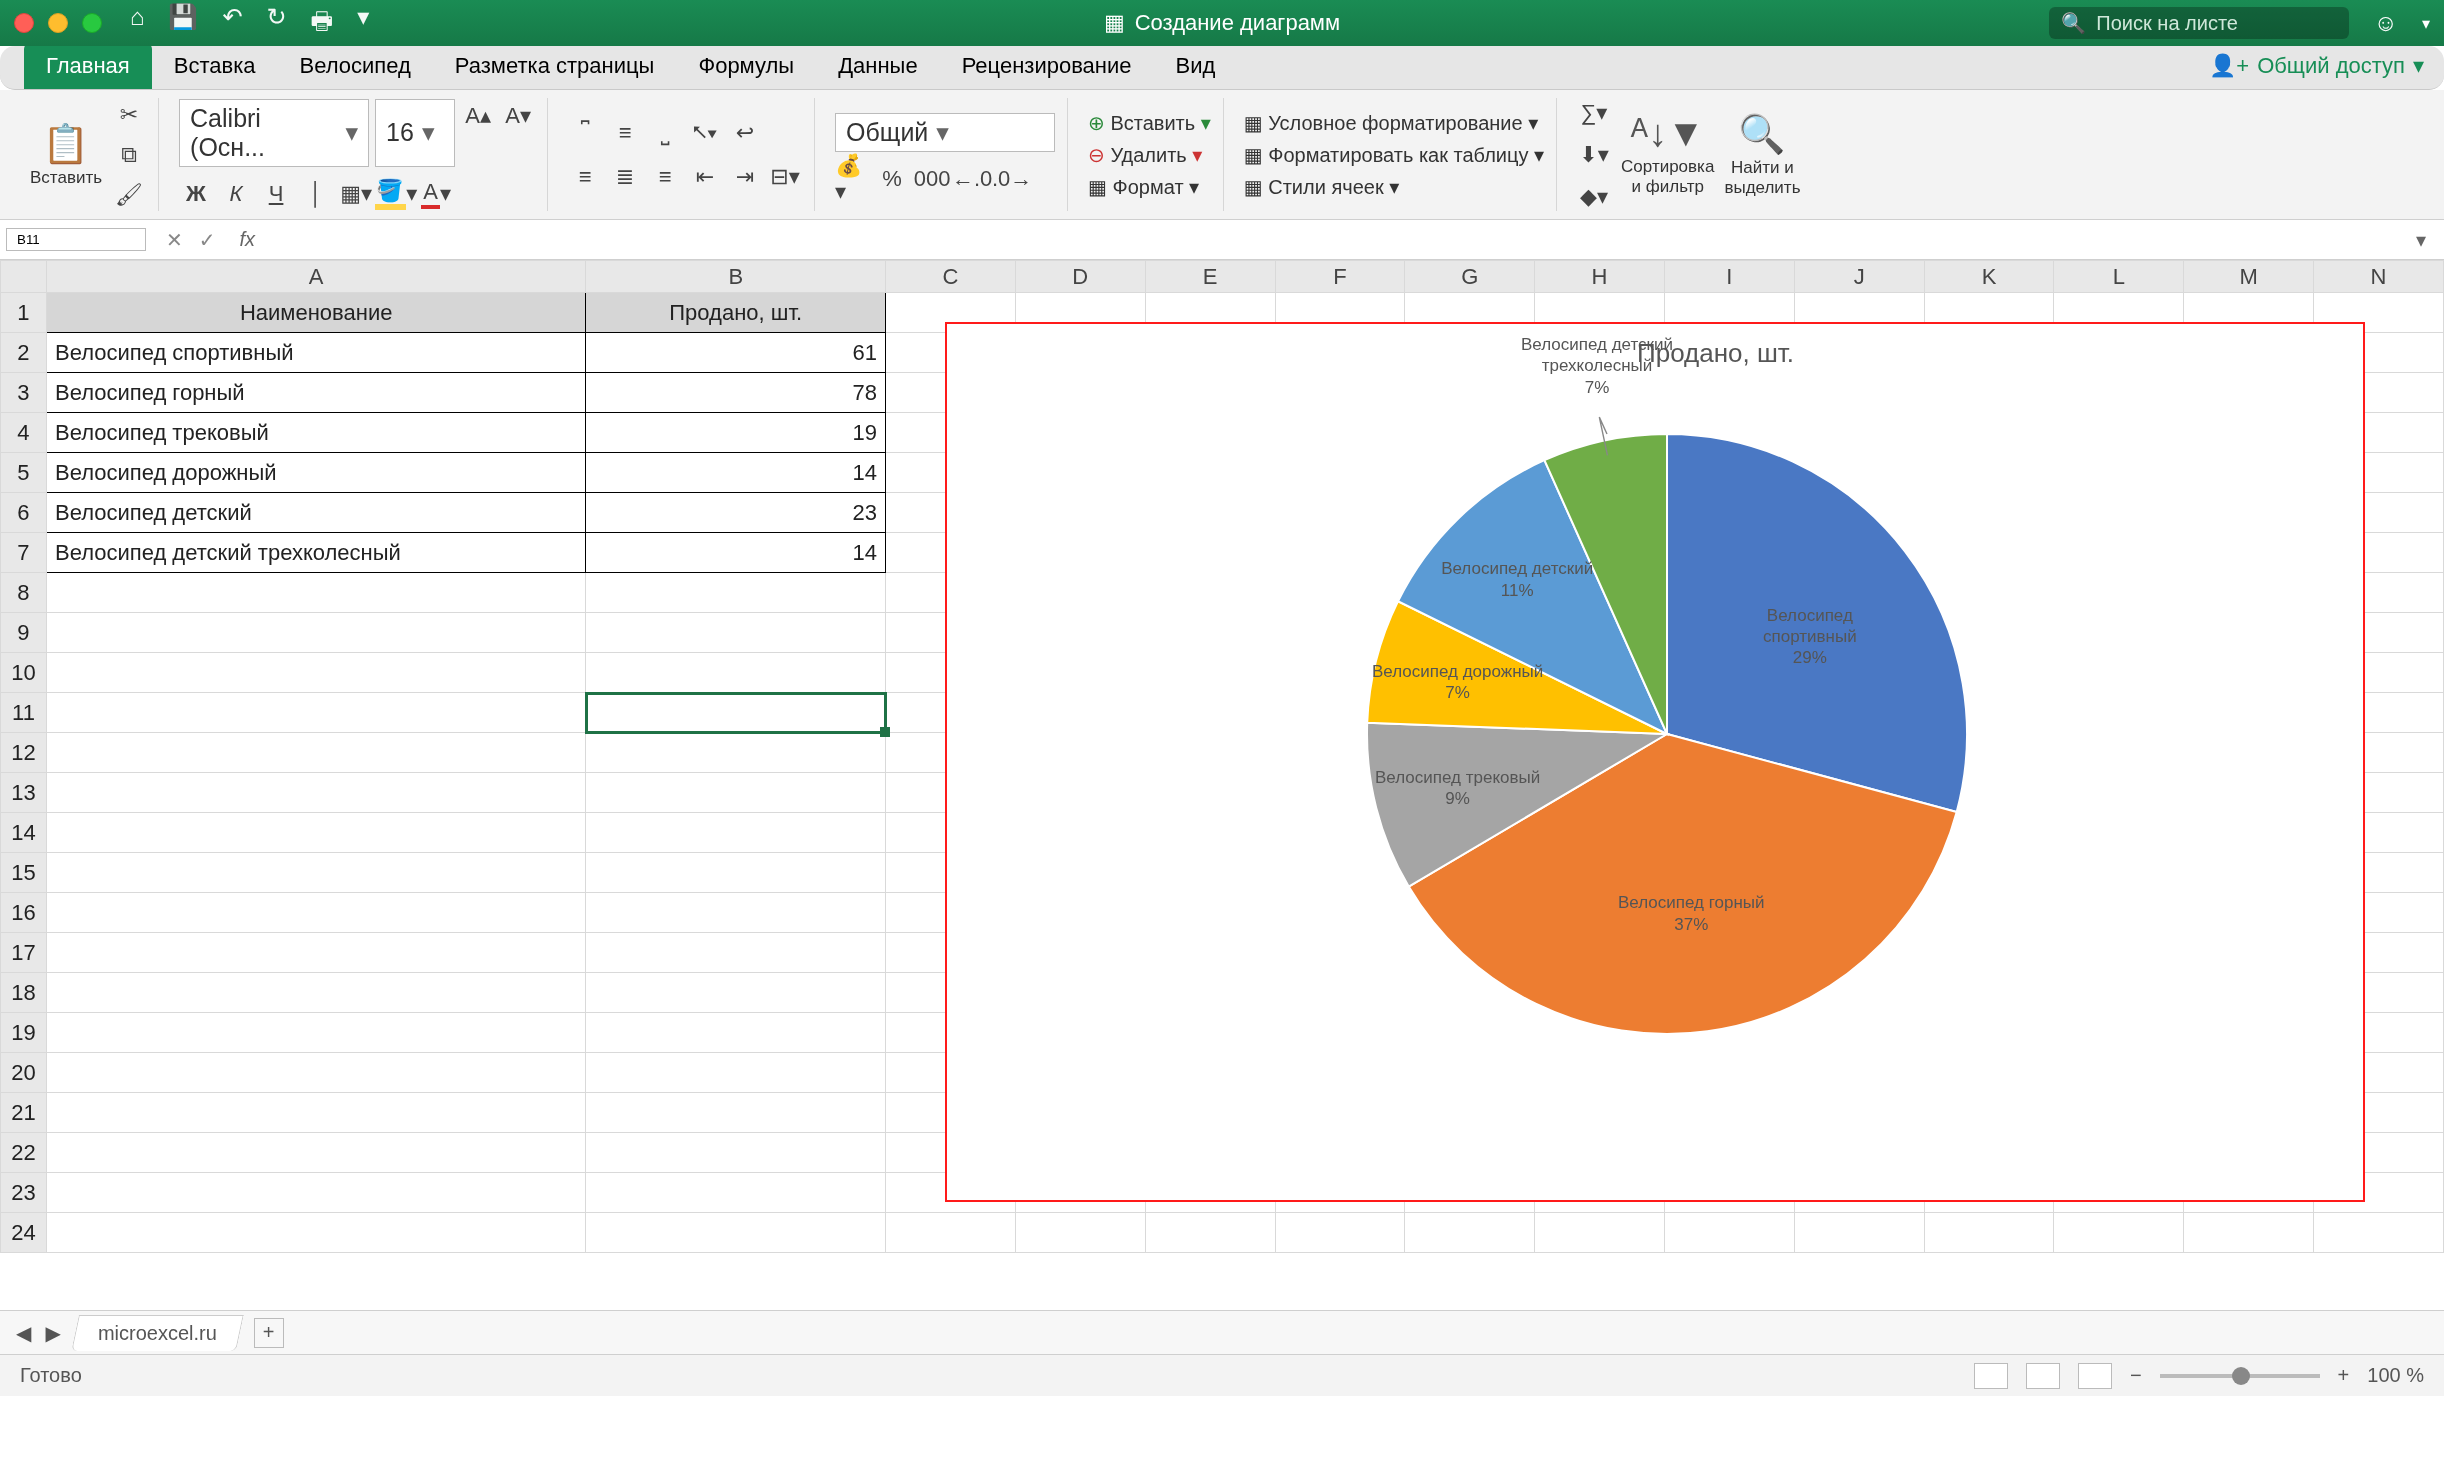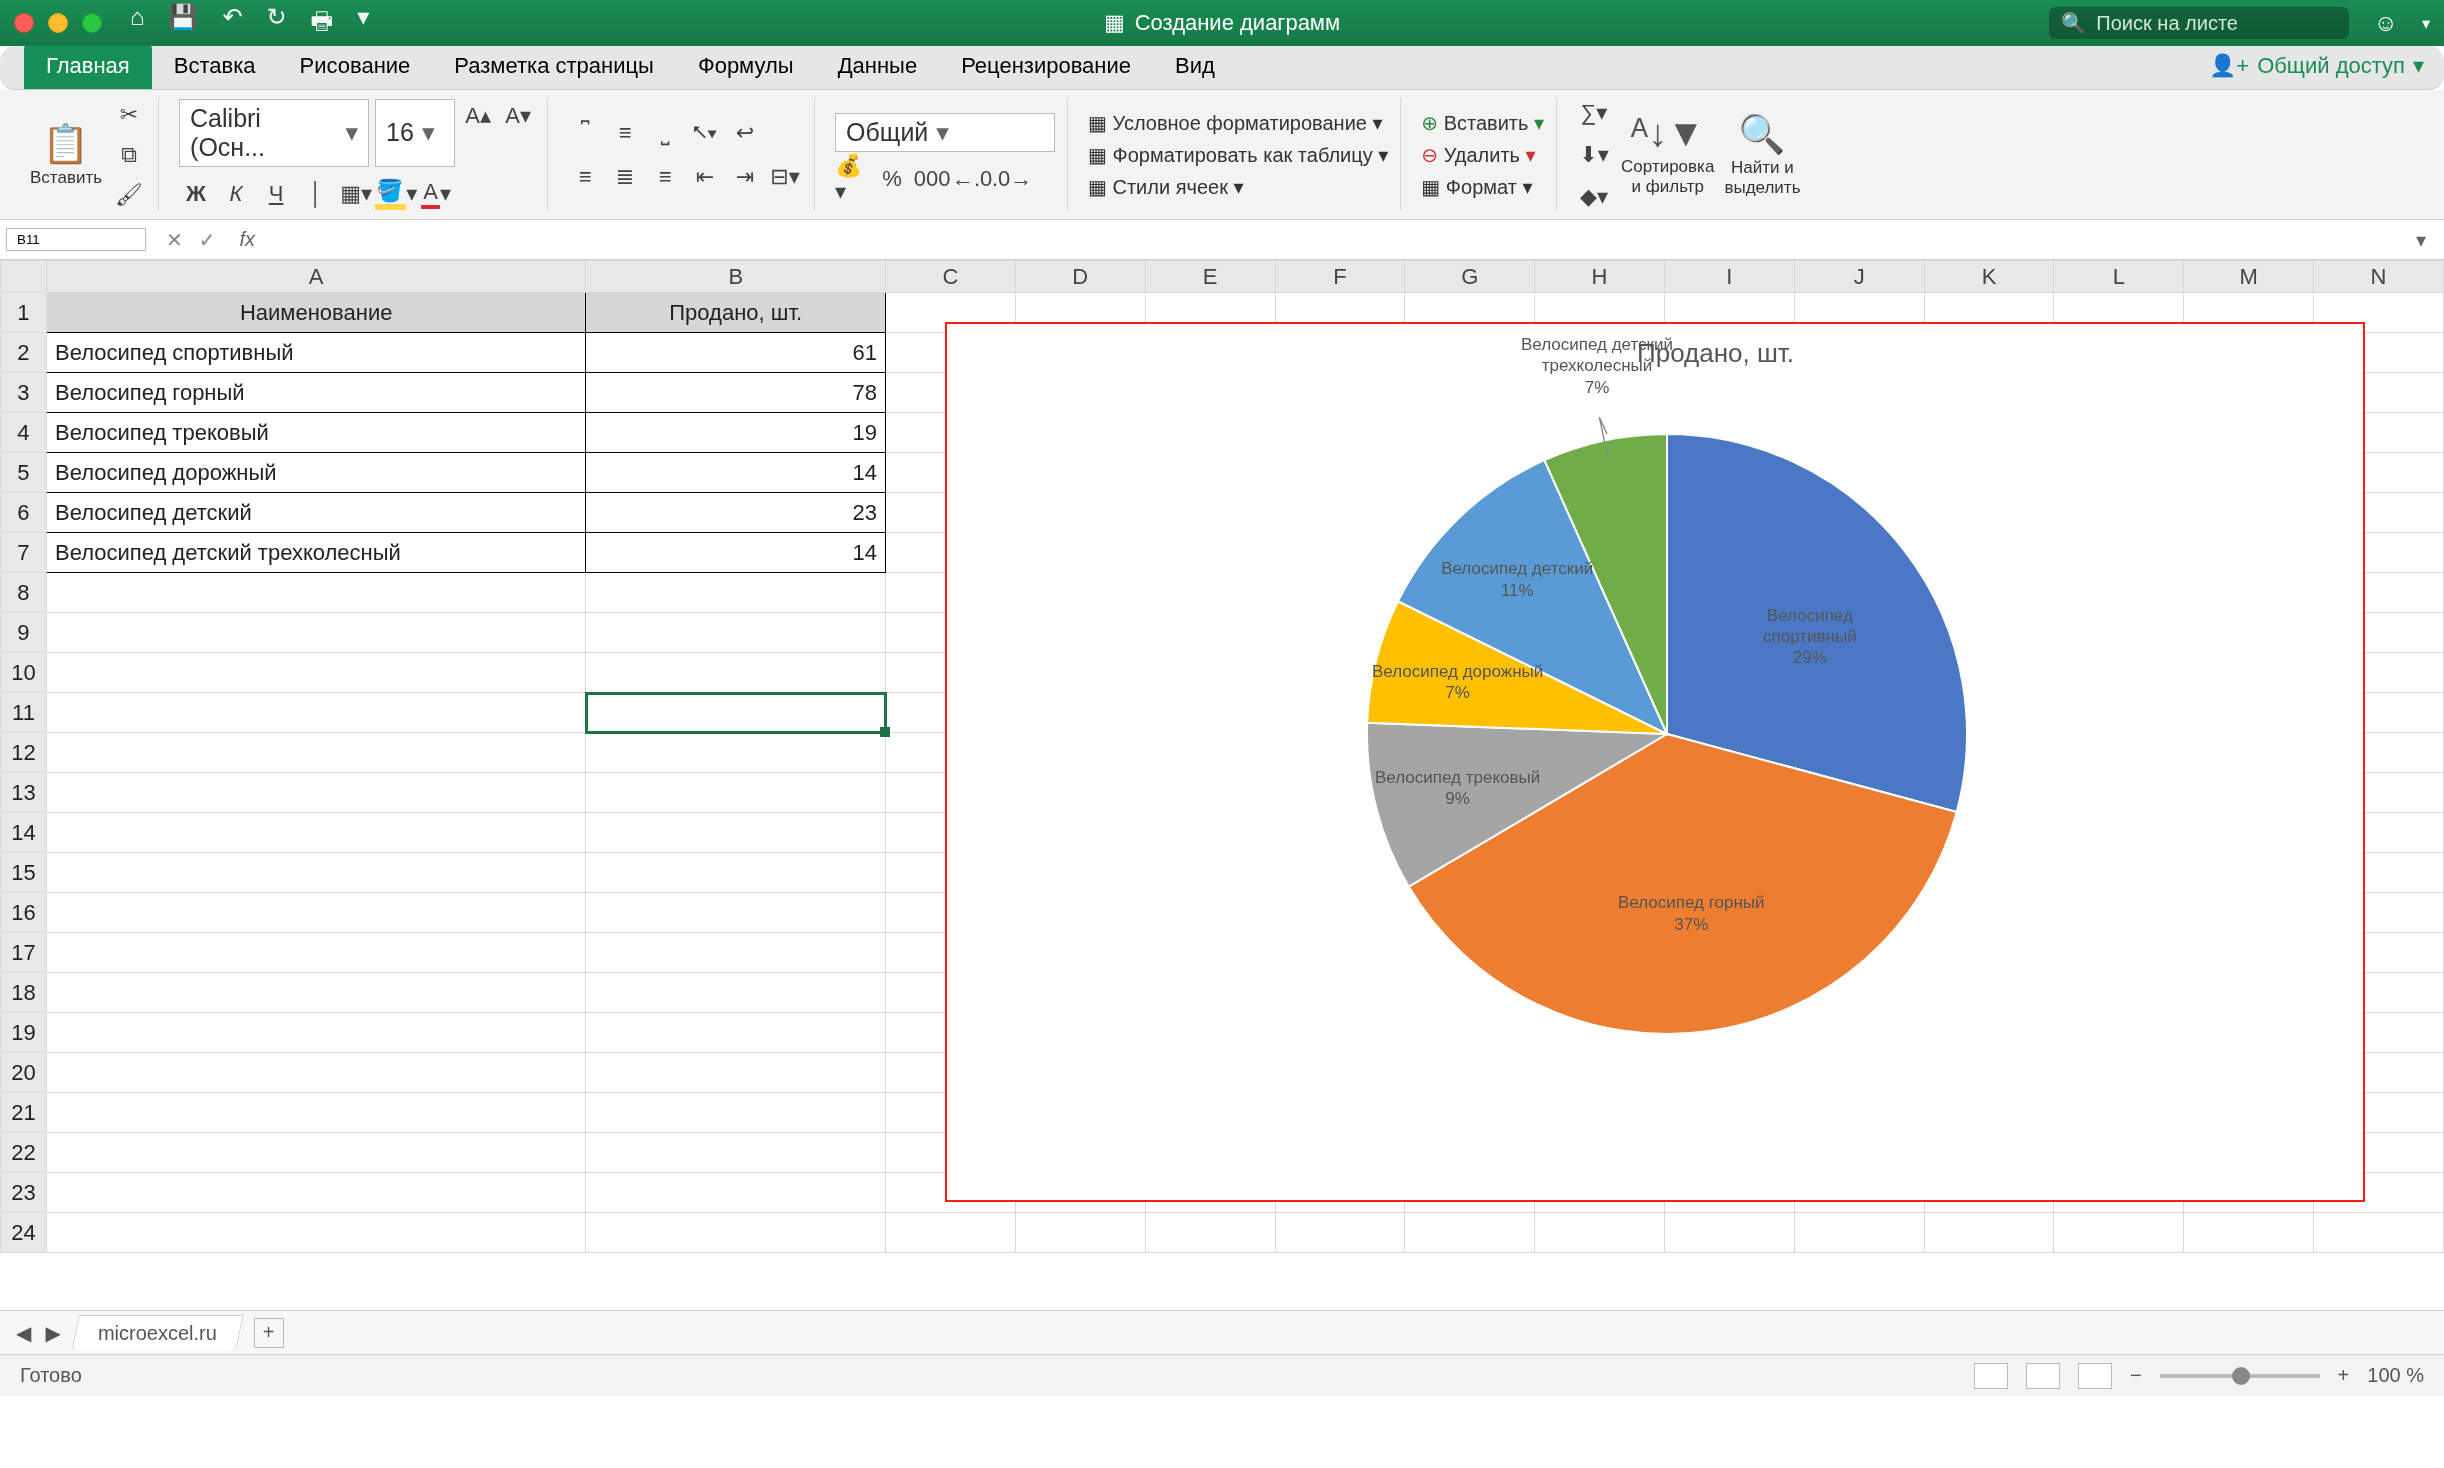--- a/index.html
+++ b/index.html
@@ -110,21 +110,21 @@
       <span>Поиск на листе</span>
     </div>
     <span class="smiley">☺</span>
       <span style="font-size:16px">▾</span>
   </div>
 </div>
 
 <div class="ribbon-tabs">
   <div class="rtab active">Главная</div>
   <div class="rtab">Вставка</div>
-  <div class="rtab">Рисование</div>
+  <div class="rtab">Велосипед</div>
   <div class="rtab">Разметка страницы</div>
   <div class="rtab">Формулы</div>
   <div class="rtab">Данные</div>
   <div class="rtab">Рецензирование</div>
   <div class="rtab">Вид</div>
   <div class="share">👤+ <span>Общий доступ</span> ▾</div>
 </div>
 
 <div class="ribbon">
   <div class="group">
@@ -202,31 +202,31 @@
         <span class="iconbtn">%</span>
         <span class="iconbtn">000</span>
         <span class="iconbtn">←.0</span>
         <span class="iconbtn">.0→</span>
       </div>
     </div>
   </div>
 
   <div class="group">
     <div class="stack" style="gap:8px; font-size:20px">
+      <span style="color:#2a8a3a">⊕ <span style="color:#333">Вставить</span> ▾</span>
+      <span style="color:#c33">⊖ <span style="color:#333">Удалить</span> ▾</span>
+      <span>▦ <span>Формат</span> ▾</span>
+    </div>
+  </div>
+
+  <div class="group">
+    <div class="stack" style="gap:8px; font-size:20px">
       <span>▦ <span>Условное форматирование</span> ▾</span>
       <span>▦ <span>Форматировать как таблицу</span> ▾</span>
       <span>▦ <span>Стили ячеек</span> ▾</span>
-    </div>
-  </div>
-
-  <div class="group">
-    <div class="stack" style="gap:8px; font-size:20px">
-      <span style="color:#2a8a3a">⊕ <span style="color:#333">Вставить</span> ▾</span>
-      <span style="color:#c33">⊖ <span style="color:#333">Удалить</span> ▾</span>
-      <span>▦ <span>Формат</span> ▾</span>
     </div>
   </div>
 
   <div class="group">
     <div class="stack" style="gap:8px">
       <span class="iconbtn">∑▾</span>
       <span class="iconbtn">⬇▾</span>
       <span class="iconbtn">◆▾</span>
     </div>
     <div class="vbtn">

